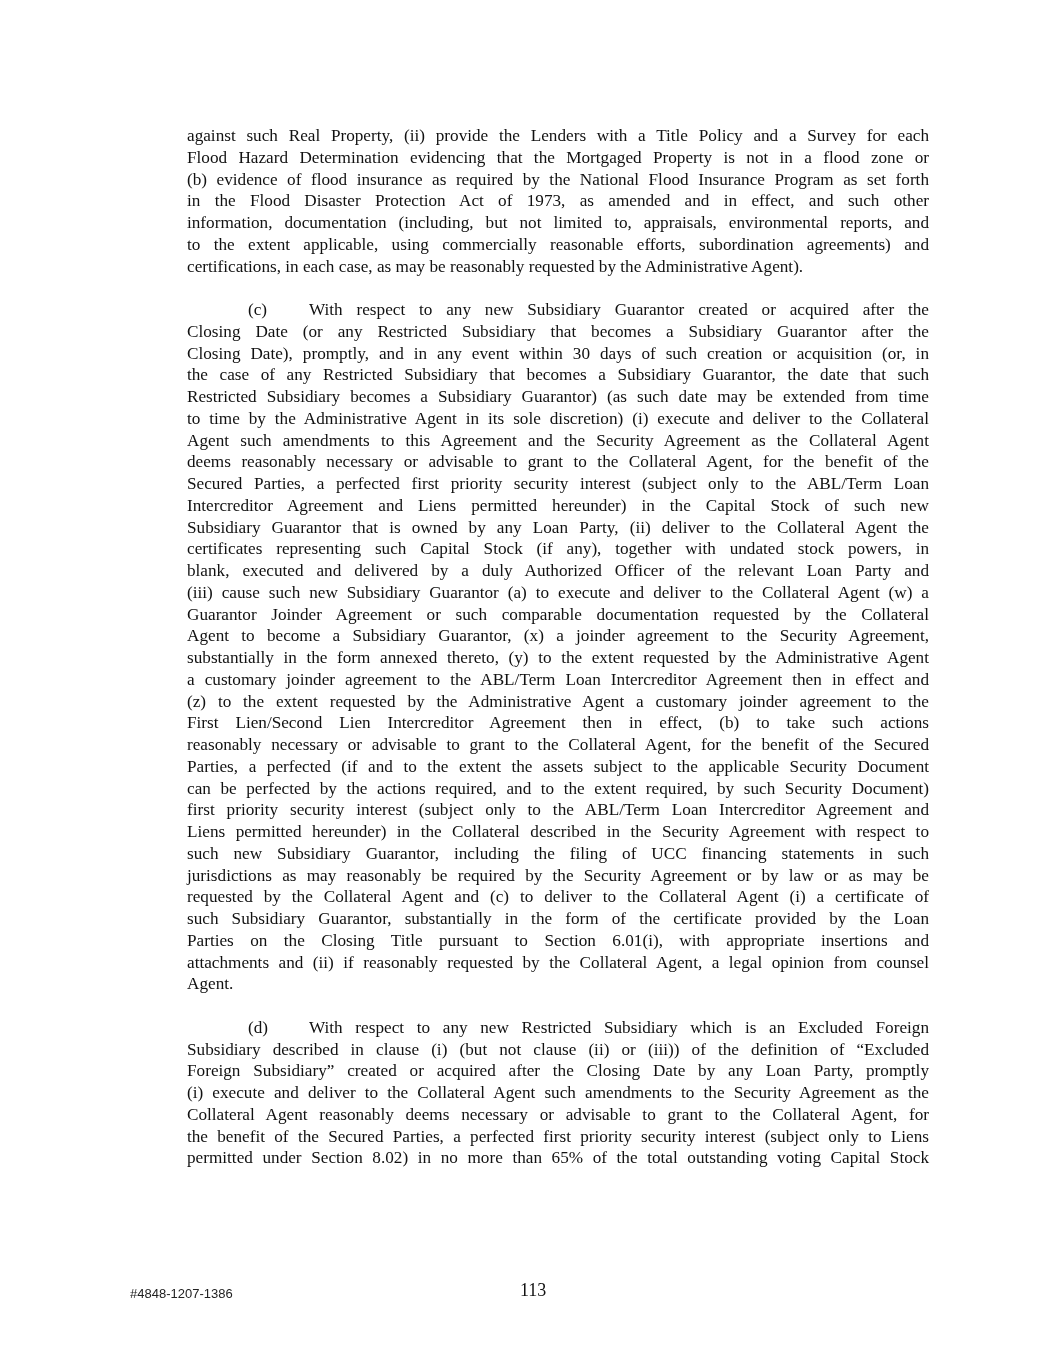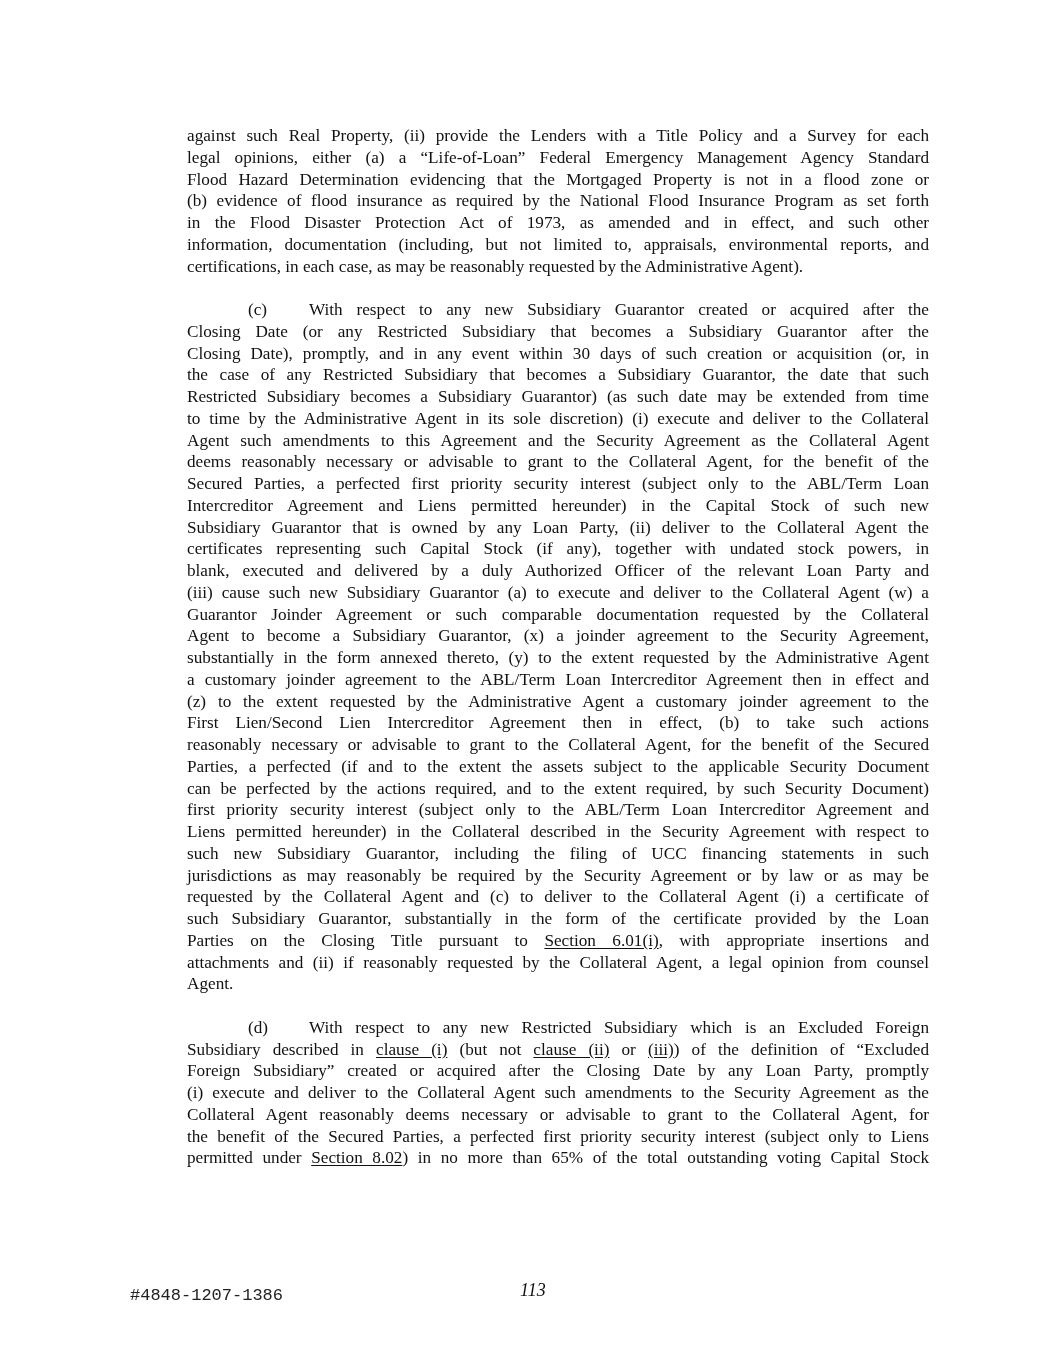--- a/index.html
+++ b/index.html
@@ -8,44 +8,44 @@
       position: absolute; left: 0; top: 0; width: 1055px; height: 1365px; background: #fff;
     }
     .textblock {
       position: absolute; left: 187px; top: 125px; width: 742px;
       font-family: "Liberation Serif", "DejaVu Serif", serif;
       font-size: 17.2px; line-height: 21.75px; color: #111;
     }
     .para { margin: 0 0 21.75px 0; text-align: justify; }
     .line { display: block; white-space: nowrap; text-align: justify; text-align-last: justify; height: 21.75px; }
     .line.last { text-align-last: left; }
-    .u { text-decoration: underline; text-underline-offset: 2px; }
+    .u { text-underline-offset: 2px; }
     .indent-label { display: inline-block; width: 61px; padding-left: 61px; }
     .footer-id {
       position: absolute; left: 130px; top: 1286px;
-      font-family: Liberation Mono, monospace; font-size: 17px; color: #222;
+      font-family: Liberation Sans, sans-serif; font-size: 13px; color: #222;
     }
     .page-num {
       position: absolute; left: 520px; top: 1280px;
-      font-family: "Liberation Serif", "DejaVu Serif", serif; font-size: 18px; color: #111; font-style: italic;
+      font-family: "Liberation Serif", "DejaVu Serif", serif; font-size: 18px; color: #111;
     }
   </style>
 </head>
 <body>
 
 <div class="page">
   <div class="textblock">
 
     <div class="para" id="para-b">
         <span class="line">against such Real Property, (ii) provide the Lenders with a Title Policy and a Survey for each</span>
-        <span class="line">legal opinions, either (a) a “Life-of-Loan” Federal Emergency Management Agency Standard</span>
         <span class="line">Flood Hazard Determination evidencing that the Mortgaged Property is not in a flood zone or</span>
         <span class="line">(b) evidence of flood insurance as required by the National Flood Insurance Program as set forth</span>
         <span class="line">in the Flood Disaster Protection Act of 1973, as amended and in effect, and such other</span>
         <span class="line">information, documentation (including, but not limited to, appraisals, environmental reports, and</span>
+        <span class="line">to the extent applicable, using commercially reasonable efforts, subordination agreements) and</span>
         <span class="line last">certifications, in each case, as may be reasonably requested by the Administrative Agent).</span>
       </div>
 
     <div class="para">
       <span class="line"><span class="indent-label">(c)</span><span>With respect to any new Subsidiary Guarantor created or acquired after the</span></span>
       <span id="para-c-lines"><span class="line">Closing Date (or any Restricted Subsidiary that becomes a Subsidiary Guarantor after the</span><span class="line">Closing Date), promptly, and in any event within 30 days of such creation or acquisition (or, in</span><span class="line">the case of any Restricted Subsidiary that becomes a Subsidiary Guarantor, the date that such</span><span class="line">Restricted Subsidiary becomes a Subsidiary Guarantor) (as such date may be extended from time</span><span class="line">to time by the Administrative Agent in its sole discretion) (i) execute and deliver to the Collateral</span><span class="line">Agent such amendments to this Agreement and the Security Agreement as the Collateral Agent</span><span class="line">deems reasonably necessary or advisable to grant to the Collateral Agent, for the benefit of the</span><span class="line">Secured Parties, a perfected first priority security interest (subject only to the ABL/Term Loan</span><span class="line">Intercreditor Agreement and Liens permitted hereunder) in the Capital Stock of such new</span><span class="line">Subsidiary Guarantor that is owned by any Loan Party, (ii) deliver to the Collateral Agent the</span><span class="line">certificates representing such Capital Stock (if any), together with undated stock powers, in</span><span class="line">blank, executed and delivered by a duly Authorized Officer of the relevant Loan Party and</span><span class="line">(iii) cause such new Subsidiary Guarantor (a) to execute and deliver to the Collateral Agent (w) a</span><span class="line">Guarantor Joinder Agreement or such comparable documentation requested by the Collateral</span><span class="line">Agent to become a Subsidiary Guarantor, (x) a joinder agreement to the Security Agreement,</span><span class="line">substantially in the form annexed thereto, (y) to the extent requested by the Administrative Agent</span><span class="line">a customary joinder agreement to the ABL/Term Loan Intercreditor Agreement then in effect and</span><span class="line">(z) to the extent requested by the Administrative Agent a customary joinder agreement to the</span><span class="line">First Lien/Second Lien Intercreditor Agreement then in effect, (b) to take such actions</span><span class="line">reasonably necessary or advisable to grant to the Collateral Agent, for the benefit of the Secured</span><span class="line">Parties, a perfected (if and to the extent the assets subject to the applicable Security Document</span><span class="line">can be perfected by the actions required, and to the extent required, by such Security Document)</span><span class="line">first priority security interest (subject only to the ABL/Term Loan Intercreditor Agreement and</span><span class="line">Liens permitted hereunder) in the Collateral described in the Security Agreement with respect to</span><span class="line">such new Subsidiary Guarantor, including the filing of UCC financing statements in such</span><span class="line">jurisdictions as may reasonably be required by the Security Agreement or by law or as may be</span><span class="line">requested by the Collateral Agent and (c) to deliver to the Collateral Agent (i) a certificate of</span><span class="line">such Subsidiary Guarantor, substantially in the form of the certificate provided by the Loan</span></span>
       <span class="line"><span>Parties on the Closing Title pursuant to </span><span class="u">Section 6.01(i)</span><span>, with appropriate insertions and</span></span>
       <span id="para-c-tail"><span class="line">attachments and (ii) if reasonably requested by the Collateral Agent, a legal opinion from counsel</span><span class="line last">Agent.</span></span>
     </div>
 

